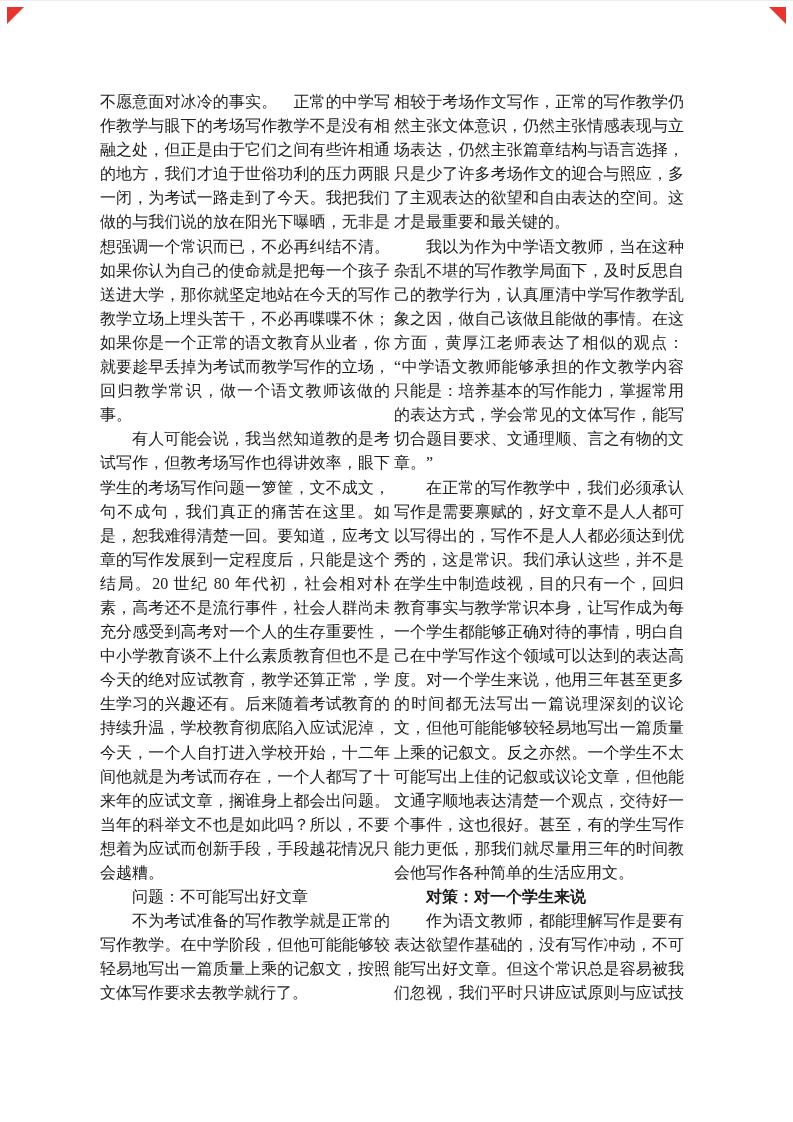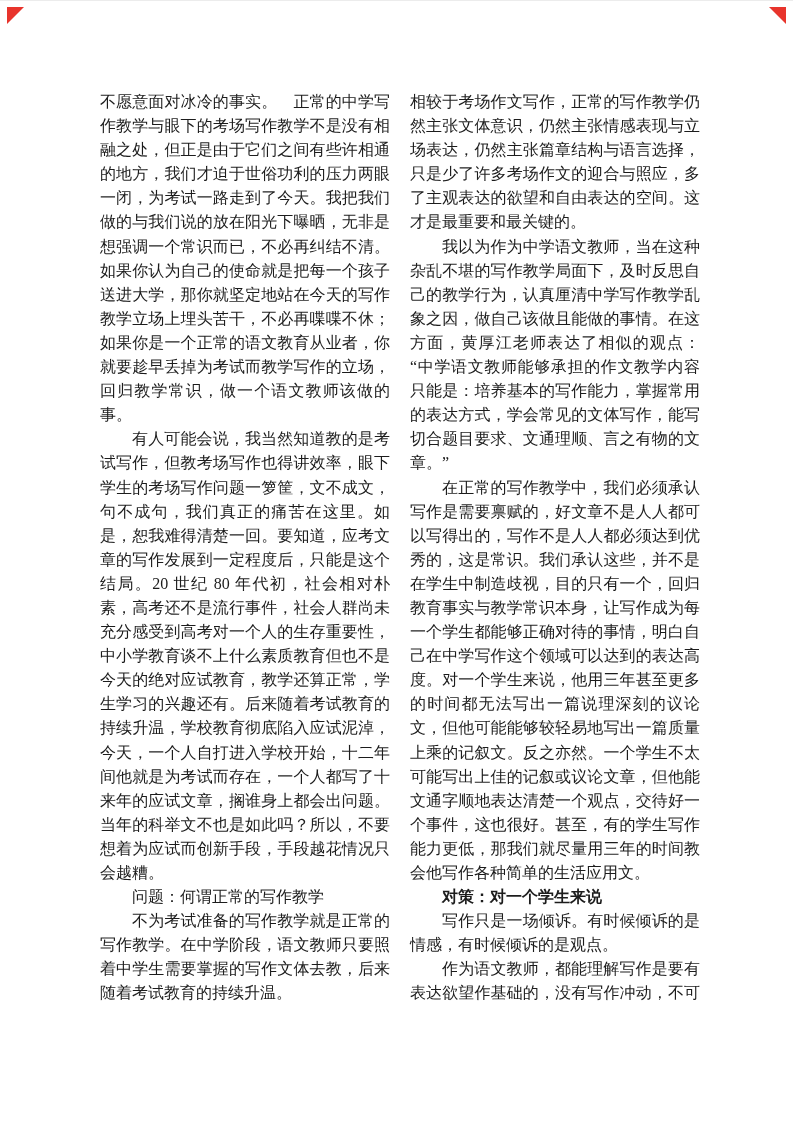--- a/index.html
+++ b/index.html
@@ -16,21 +16,21 @@
   .col {
     position:absolute;
     top:89px;
     width:290px;
     font-size:16px;
     line-height:24.1px;
     text-align:justify;
     text-justify:inter-ideograph;
   }
   .col-left  { left:100px; }
-  .col-right { left:410px; }
+  .col-right { left:394px; }
   p.para { margin:0; padding:0; }
   p.indent { text-indent:2em; }
   p.heading { font-weight:normal; }
   p.heading-bold { font-weight:bold; }
   .footer {
     position:absolute;
     top:1037px; right:118px;
     display:flex; align-items:flex-end; gap:13px;
     font-size:16px;
     letter-spacing:0.5px;
@@ -53,29 +53,28 @@
 <body>
 
 <div class="page">
 
   <div class="corner corner-left"></div>
   <div class="corner corner-right"></div>
 
   <div class="col col-left">
       <p class="para body">不愿意面对冰冷的事实。　正常的中学写作教学与眼下的考场写作教学不是没有相融之处，但正是由于它们之间有些许相通的地方，我们才迫于世俗功利的压力两眼一闭，为考试一路走到了今天。我把我们做的与我们说的放在阳光下曝晒，无非是想强调一个常识而已，不必再纠结不清。如果你认为自己的使命就是把每一个孩子送进大学，那你就坚定地站在今天的写作教学立场上埋头苦干，不必再喋喋不休；如果你是一个正常的语文教育从业者，你就要趁早丢掉为考试而教学写作的立场，回归教学常识，做一个语文教师该做的事。</p>
       <p class="para body indent">有人可能会说，我当然知道教的是考试写作，但教考场写作也得讲效率，眼下学生的考场写作问题一箩筐，文不成文，句不成句，我们真正的痛苦在这里。如是，恕我难得清楚一回。要知道，应考文章的写作发展到一定程度后，只能是这个结局。20 世纪 80 年代初，社会相对朴素，高考还不是流行事件，社会人群尚未充分感受到高考对一个人的生存重要性，中小学教育谈不上什么素质教育但也不是今天的绝对应试教育，教学还算正常，学生学习的兴趣还有。后来随着考试教育的持续升温，学校教育彻底陷入应试泥淖，今天，一个人自打进入学校开始，十二年间他就是为考试而存在，一个人都写了十来年的应试文章，搁谁身上都会出问题。当年的科举文不也是如此吗？所以，不要想着为应试而创新手段，手段越花情况只会越糟。</p>
-      <p class="para heading indent">问题：何谓正常的写作教学</p>
-      <p class="para body indent">不为考试准备的写作教学就是正常的写作教学。在中学阶段，语文教师只要照着中学生需要掌握的写作文体去教，后来随着考试教育的持续升温。</p>
+      <p class="para heading indent">问题：不可能写出好文章</p>
+      <p class="para body indent">不为考试准备的写作教学就是正常的写作教学。在中学阶段，但他可能能够较轻易地写出一篇质量上乘的记叙文，按照文体写作要求去教学就行了。</p>
     </div>
   <div class="col col-right">
       <p class="para body">相较于考场作文写作，正常的写作教学仍然主张文体意识，仍然主张情感表现与立场表达，仍然主张篇章结构与语言选择，只是少了许多考场作文的迎合与照应，多了主观表达的欲望和自由表达的空间。这才是最重要和最关键的。</p>
       <p class="para body indent">我以为作为中学语文教师，当在这种杂乱不堪的写作教学局面下，及时反思自己的教学行为，认真厘清中学写作教学乱象之因，做自己该做且能做的事情。在这方面，黄厚江老师表达了相似的观点：“中学语文教师能够承担的作文教学内容只能是：培养基本的写作能力，掌握常用的表达方式，学会常见的文体写作，能写切合题目要求、文通理顺、言之有物的文章。”</p>
       <p class="para body indent">在正常的写作教学中，我们必须承认写作是需要禀赋的，好文章不是人人都可以写得出的，写作不是人人都必须达到优秀的，这是常识。我们承认这些，并不是在学生中制造歧视，目的只有一个，回归教育事实与教学常识本身，让写作成为每一个学生都能够正确对待的事情，明白自己在中学写作这个领域可以达到的表达高度。对一个学生来说，他用三年甚至更多的时间都无法写出一篇说理深刻的议论文，但他可能能够较轻易地写出一篇质量上乘的记叙文。反之亦然。一个学生不太可能写出上佳的记叙或议论文章，但他能文通字顺地表达清楚一个观点，交待好一个事件，这也很好。甚至，有的学生写作能力更低，那我们就尽量用三年的时间教会他写作各种简单的生活应用文。</p>
       <p class="para heading-bold indent">对策：对一个学生来说</p>
-      <p class="para body indent">写作只是一场倾诉。有时候倾诉的是情感，有时候倾诉的是观点。</p>
       <p class="para body indent">作为语文教师，都能理解写作是要有表达欲望作基础的，没有写作冲动，不可能写出好文章。但这个常识总是容易被我们忽视，我们平时只讲应试原则与应试技巧，面</p>
     </div>
 
   <div class="footer">
     <span>2019 年第 3 期</span>
     <span class="page-num-box">
         <span>63</span>
       </span>
   </div>
 

